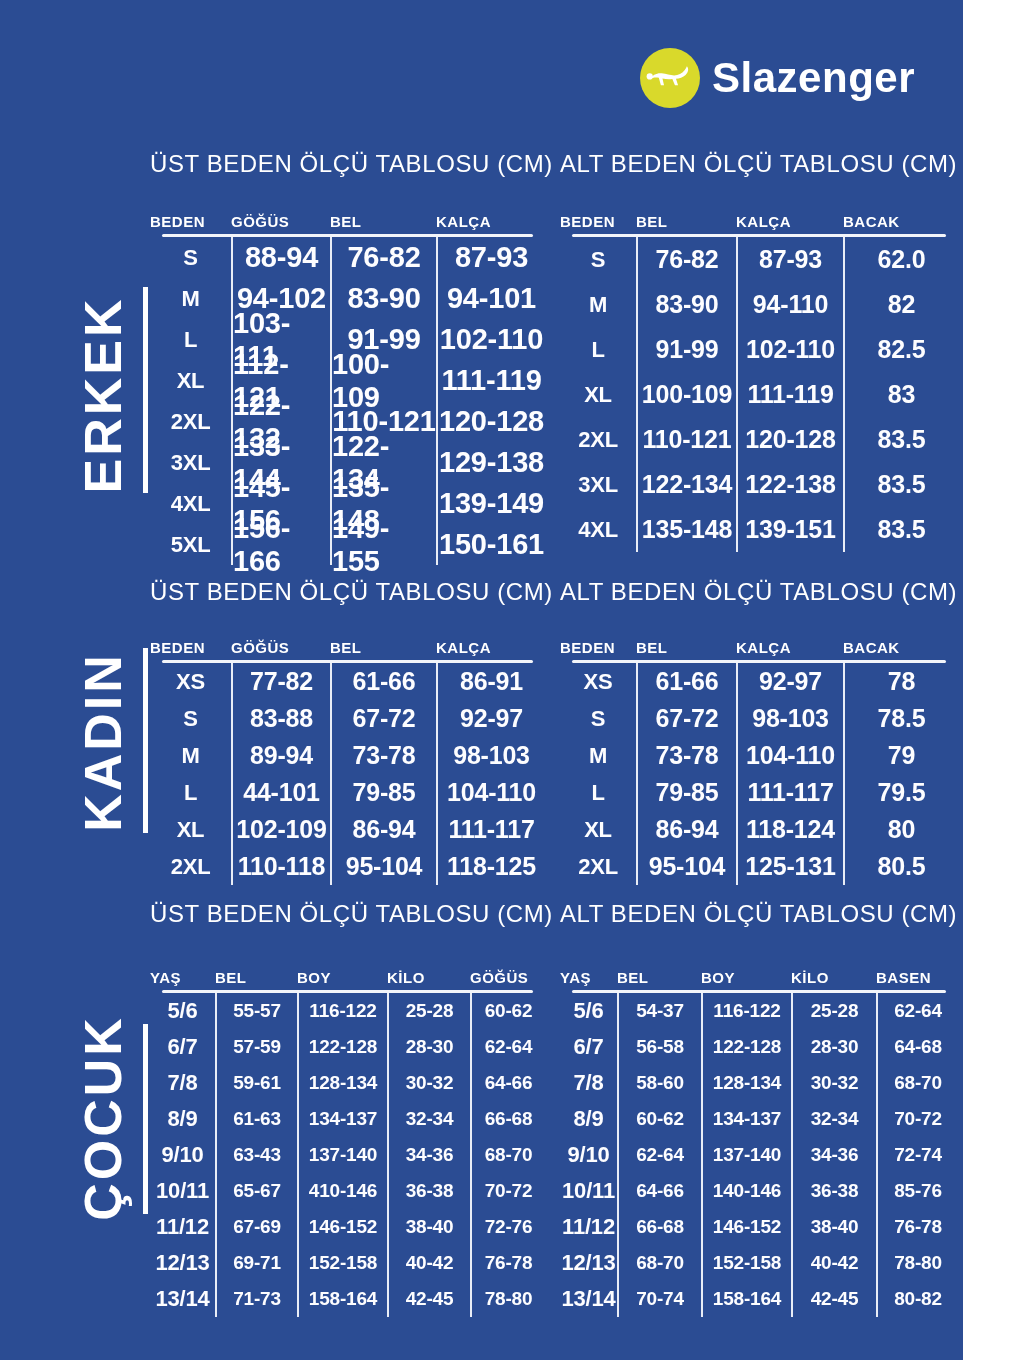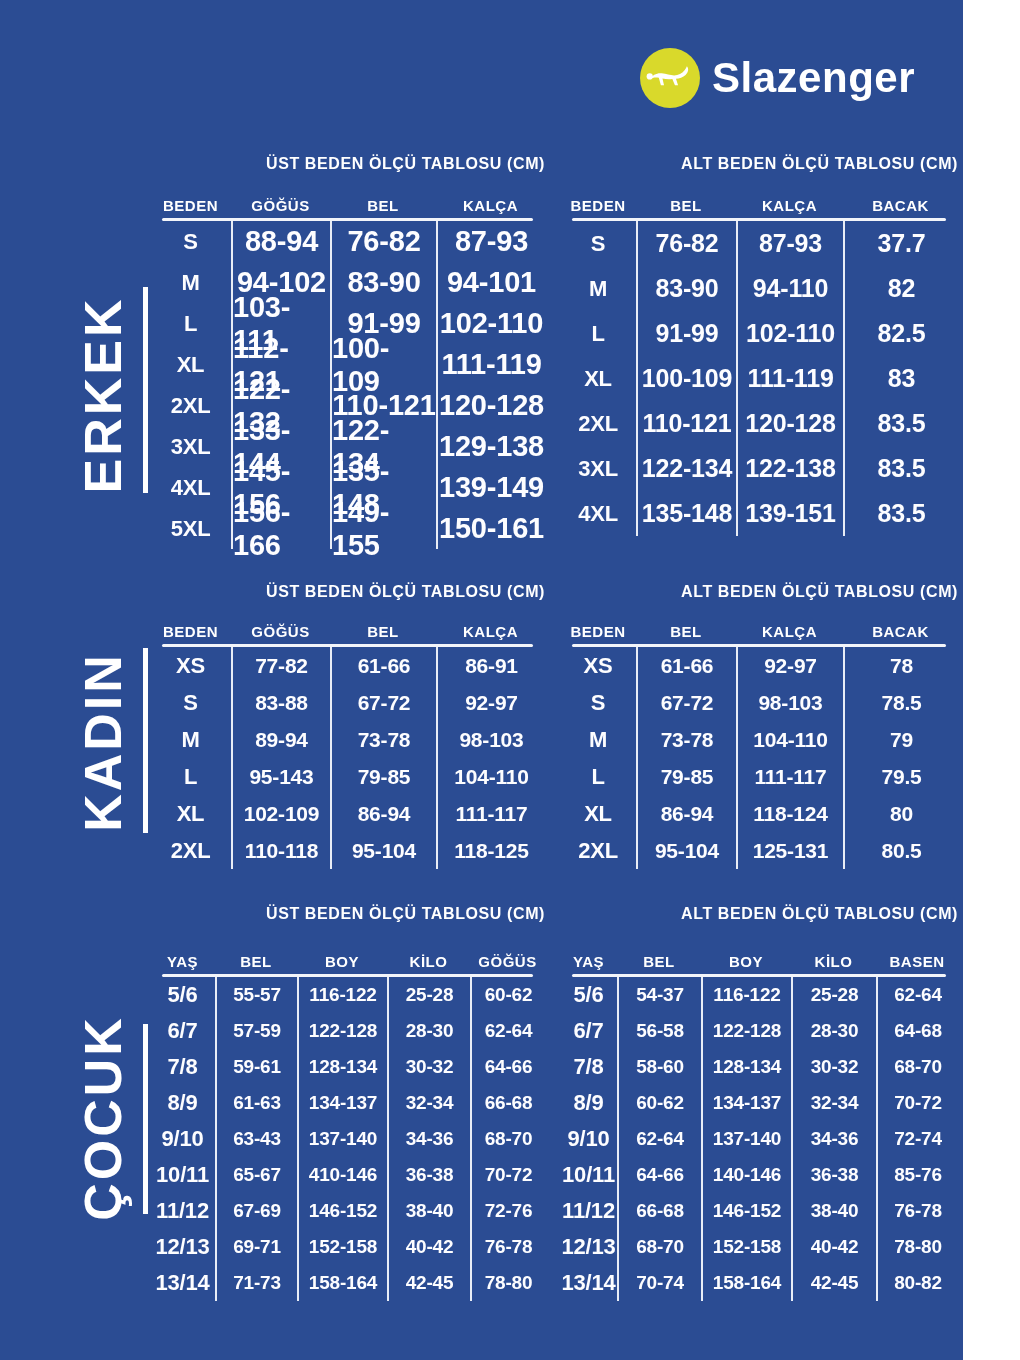--- a/index.html
+++ b/index.html
@@ -20,43 +20,43 @@
     transform:rotate(-90deg);font-weight:bold;font-size:52px;letter-spacing:3px;color:#fff;white-space:nowrap;}
   .side-bar{position:absolute;left:143px;width:5px;background:#fff;}
   #sec-erkek .side-label{top:215px;} #sec-erkek .side-bar{top:137px;height:206px;}
   #sec-kadin .side-label{top:134px;} #sec-kadin .side-bar{top:70px;height:185px;}
   #sec-cocuk .side-label{top:188px;} #sec-cocuk .side-bar{top:124px;height:190px;}
 
   .tbl{position:absolute;top:0;}
   .tbl-upper{left:150px;width:395px;}
   .tbl-lower{left:560px;width:398px;}
 
-  .tbl-title{font-size:16px;font-weight:bold;letter-spacing:0.6px;text-align:right;height:28px;line-height:28px;white-space:nowrap;}
+  .tbl-title{font-size:24px;font-weight:normal;letter-spacing:0.6px;text-align:left;height:28px;line-height:28px;white-space:nowrap;}
   #sec-erkek .tbl-title{margin-bottom:18px;}
   #sec-kadin .tbl-title{margin-bottom:16px;}
   #sec-cocuk .tbl-title{margin-bottom:24px;}
 
   .grid{display:grid;}
-  .hcell{font-size:15px;font-weight:bold;letter-spacing:0.5px;text-align:center;height:20px;line-height:20px;}
+  .hcell{font-size:15px;font-weight:bold;letter-spacing:0.5px;text-align:left;height:20px;line-height:20px;margin-top:16px;}
   .tbl-underline{height:3px;background:#f3f5fa;margin:2px 12px 0 12px;border-radius:2px;}
 
   .cell{display:flex;align-items:center;justify-content:center;font-weight:bold;letter-spacing:-0.2px;color:#fdfdff;}
   .tbl-body .cell{border-left:2px solid #e9edf6;}
   .tbl-body .cell.first-col{border-left:none;}
 
   
   #sec-erkek .tbl-upper .grid, #sec-kadin .tbl-upper .grid{grid-template-columns:81px 99px 106px 109px;}
   #sec-erkek .tbl-lower .grid, #sec-kadin .tbl-lower .grid{grid-template-columns:76px 100px 107px 115px;}
   #sec-cocuk .tbl-upper .grid{grid-template-columns:65px 82px 90px 83px 75px;}
   #sec-cocuk .tbl-lower .grid{grid-template-columns:57px 84px 90px 85px 82px;}
 
   
   #sec-erkek .tbl-upper .cell{height:41px;font-size:29px;}
   #sec-erkek .tbl-lower .cell{height:45px;font-size:25px;}
-  #sec-kadin .cell{height:37px;font-size:21px;}
+  #sec-kadin .cell{height:37px;font-size:25px;}
   #sec-cocuk .cell{height:36px;font-size:19px;}
   #sec-erkek .cell.first-col,#sec-kadin .cell.first-col{font-size:22px;}
   #sec-cocuk .cell.first-col{font-size:22px;}
 </style>
 </head>
 <body>
 
 <div class="canvas">
 
   <div class="logo">
@@ -124,21 +124,21 @@
           <div class="hcell first-col">BEDEN</div>
           <div class="hcell">BEL</div>
           <div class="hcell">KALÇA</div>
           <div class="hcell">BACAK</div>
         </div>
         <div class="tbl-underline"></div>
         <div class="grid tbl-body">
           <div class="cell first-col">S</div>
           <div class="cell">76-82</div>
           <div class="cell">87-93</div>
-          <div class="cell">37.7</div>
+          <div class="cell">62.0</div>
           <div class="cell first-col">M</div>
           <div class="cell">83-90</div>
           <div class="cell">94-110</div>
           <div class="cell">82</div>
           <div class="cell first-col">L</div>
           <div class="cell">91-99</div>
           <div class="cell">102-110</div>
           <div class="cell">82.5</div>
           <div class="cell first-col">XL</div>
           <div class="cell">100-109</div>
@@ -179,21 +179,21 @@
           <div class="cell">86-91</div>
           <div class="cell first-col">S</div>
           <div class="cell">83-88</div>
           <div class="cell">67-72</div>
           <div class="cell">92-97</div>
           <div class="cell first-col">M</div>
           <div class="cell">89-94</div>
           <div class="cell">73-78</div>
           <div class="cell">98-103</div>
           <div class="cell first-col">L</div>
-          <div class="cell">95-143</div>
+          <div class="cell">44-101</div>
           <div class="cell">79-85</div>
           <div class="cell">104-110</div>
           <div class="cell first-col">XL</div>
           <div class="cell">102-109</div>
           <div class="cell">86-94</div>
           <div class="cell">111-117</div>
           <div class="cell first-col">2XL</div>
           <div class="cell">110-118</div>
           <div class="cell">95-104</div>
           <div class="cell">118-125</div>

